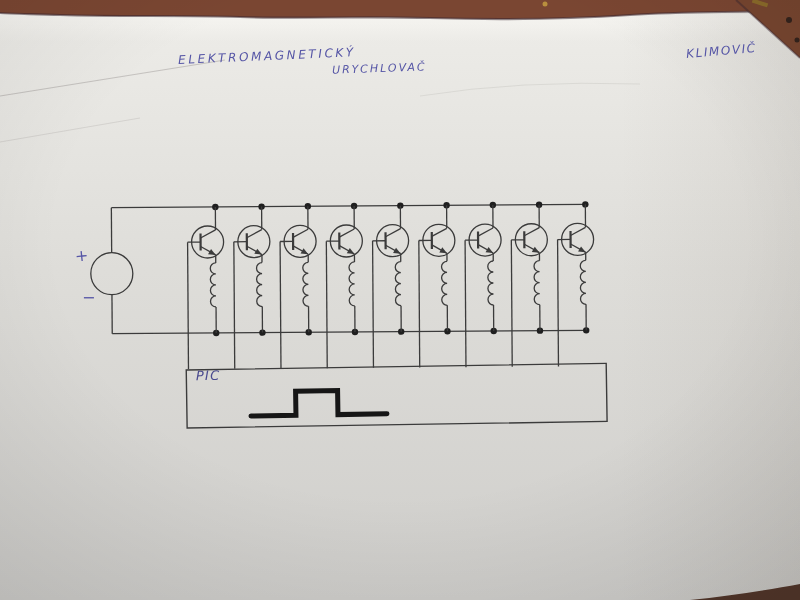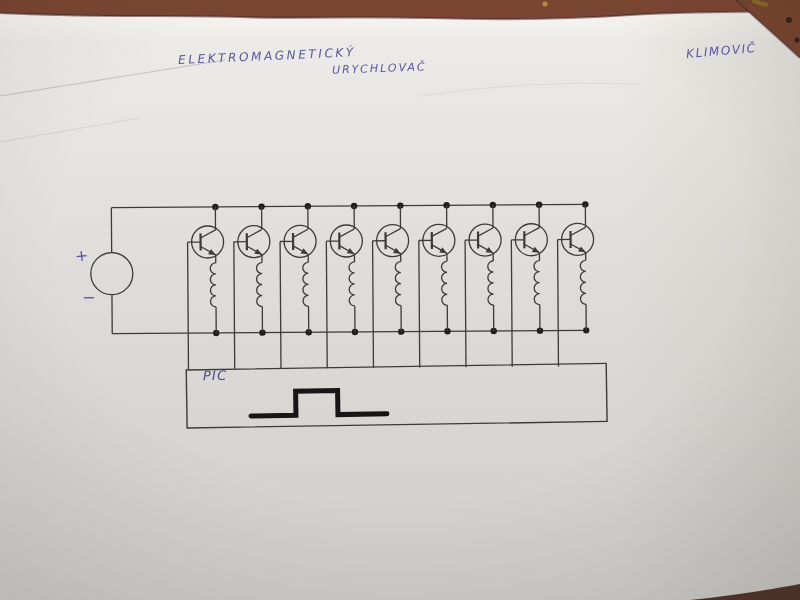--- a/index.html
+++ b/index.html
@@ -226,14 +226,14 @@
       </g>
 
     <rect x="0" y="0" width="800" height="600" fill="url(#vig)"></rect>
   </svg>
 
   <div class="hw hw-title1" style="color: rgb(86, 86, 166);">ELEKTROMAGNETICKÝ</div>
   <div class="hw hw-title2" style="color: rgb(86, 86, 166);">URYCHLOVAČ</div>
   <div class="hw hw-author" style="color: rgb(86, 86, 166);">KLIMOVIČ</div>
   <div class="hw hw-plus" style="color: rgb(86, 86, 166);">+</div>
   <div class="hw hw-minus" style="color: rgb(86, 86, 166);">−</div>
-  <div class="hw hw-pic" style="color: rgb(74, 74, 143); margin-left: 7px;">PIC</div>
+  <div class="hw hw-pic" style="color: rgb(74, 74, 143);">PIC</div>
 </div>
 
 </body></html>

